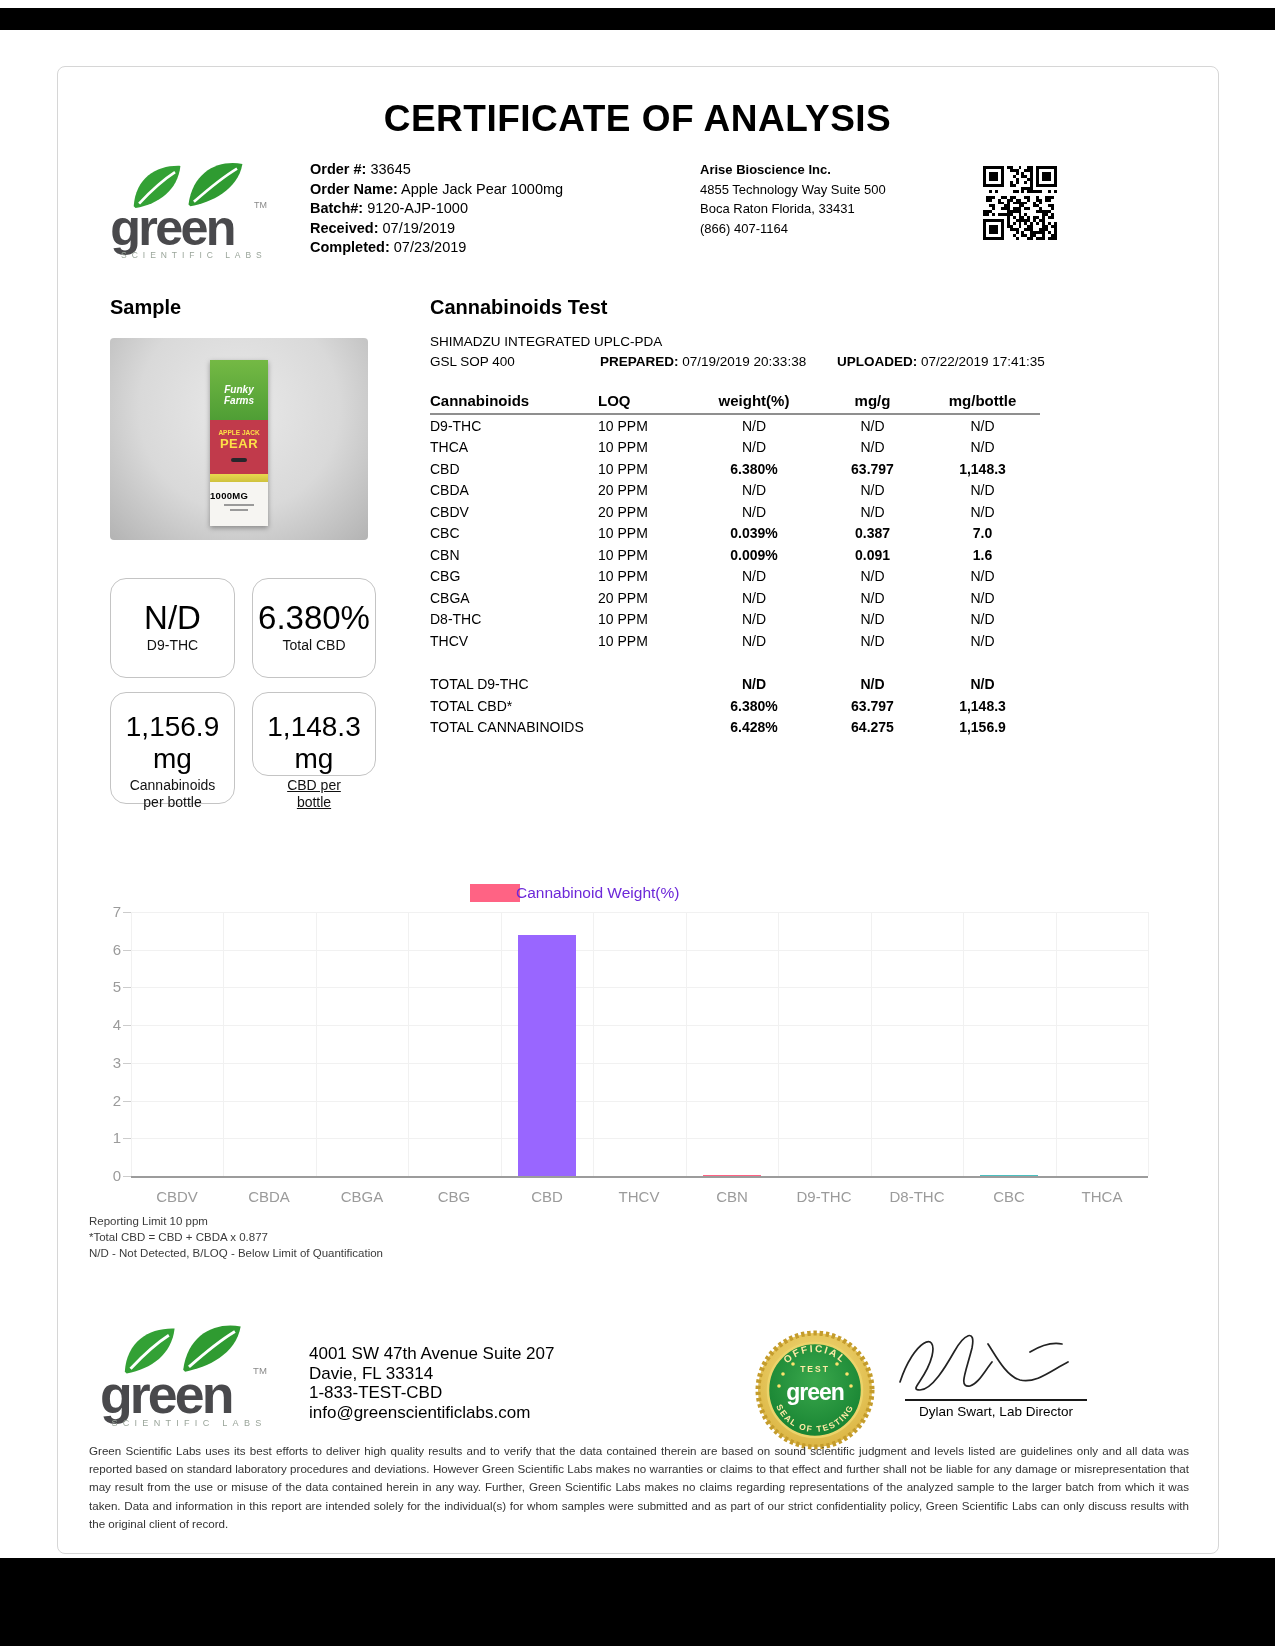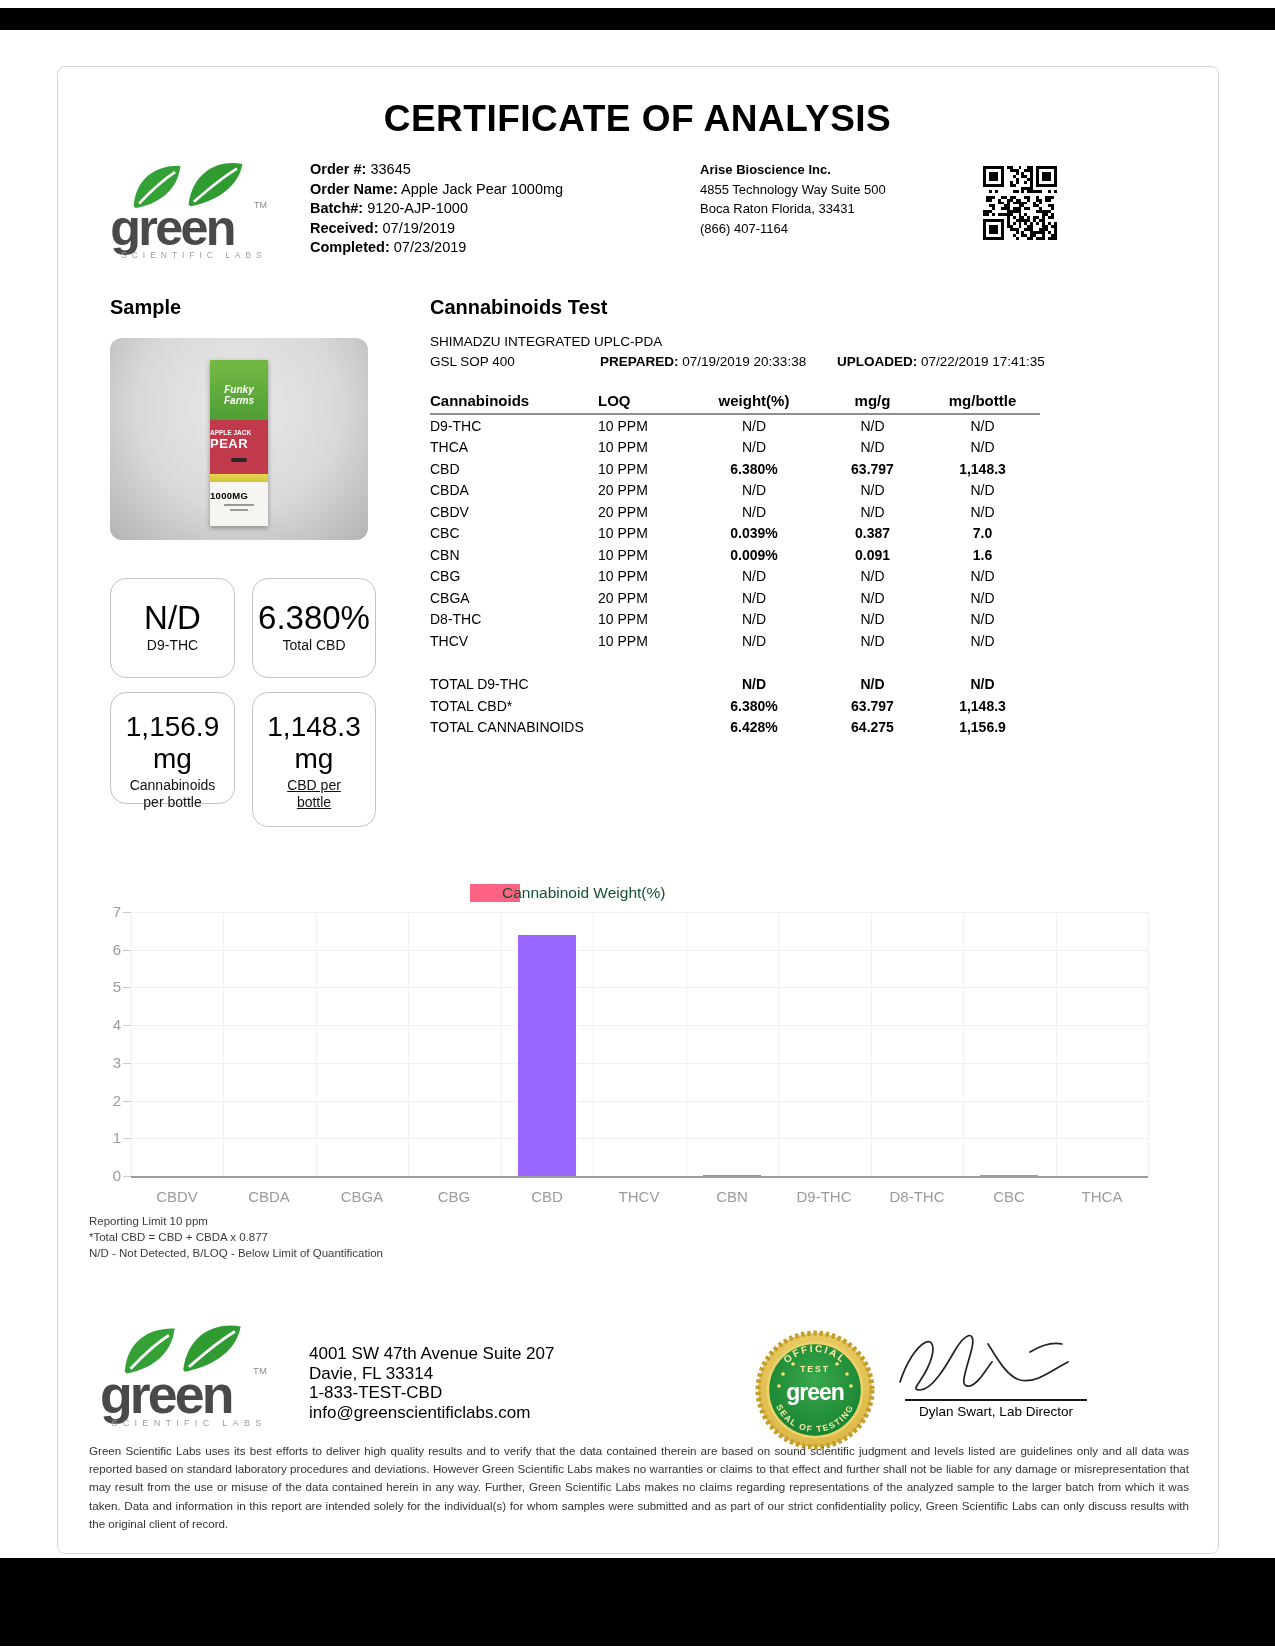--- a/index.html
+++ b/index.html
@@ -14,53 +14,53 @@
   .order-block{left:310px;top:160px;width:290px;font-size:14.5px;line-height:19.5px;}
   .client-block{left:700px;top:160px;width:300px;font-size:13px;line-height:19.5px;}
   .b{font-weight:bold;}
   
   .sec-h{font-size:20px;font-weight:bold;}
   .instrument{left:430px;top:334px;font-size:13.5px;}
   .sop-row{left:430px;top:354px;width:620px;font-size:13.5px;}
   .sop-row .prep{position:absolute;left:170px;top:0;}
   .sop-row .upl{position:absolute;left:407px;top:0;}
   
-  .photo{left:110px;top:338px;width:258px;height:202px;border-radius:12px;
+  .photo{left:110px;top:338px;width:258px;height:202px;border-radius:4px;
          background:radial-gradient(ellipse at 50% 35%, #e9e9e9 0%, #d9d9d9 55%, #b3b3b3 100%);}
   .pbox{position:absolute;left:100px;top:22px;width:58px;height:166px;box-shadow:0 2px 5px rgba(0,0,0,.35);}
   .pbox .grn{height:60px;background:linear-gradient(#74b944,#4f9e35);color:#fff;text-align:center;
              font-style:italic;font-weight:bold;font-size:10px;line-height:11px;padding-top:24px;box-sizing:border-box;}
-  .pbox .red{height:54px;background:#c13a4b;text-align:left;color:#ffffff;}
+  .pbox .red{height:54px;background:#c13a4b;text-align:center;color:#fde047;}
   .pbox .red .fl1{font-size:6.5px;font-weight:bold;padding-top:9px;}
   .pbox .red .fl2{font-size:13px;font-weight:bold;letter-spacing:.5px;}
   .pbox .red .dash{width:16px;height:4px;background:#27262b;margin:7px auto 0;border-radius:2px;}
   .pbox .ylw{height:8px;background:linear-gradient(#e9d84f,#cfc23d);}
   .pbox .wht{height:44px;background:#f6f5f2;text-align:left;}
   .pbox .wht .mg{font-size:9.5px;font-weight:bold;padding-top:8px;letter-spacing:.3px;}
   .pbox .wht .tiny{width:30px;height:2px;background:#9a9a9a;margin:3px auto 0;}
   
   .stat{border:1.5px solid #c4c4c4;border-radius:16px;text-align:center;box-sizing:border-box;}
   .stat .v{font-weight:normal;}
   .stat .l{font-size:14px;line-height:17px;color:#111;}
   .s1{left:110px;top:578px;width:125px;height:100px;}
   .s2{left:252px;top:578px;width:124px;height:100px;}
   .s3{left:110px;top:692px;width:125px;height:112px;}
-  .s4{left:252px;top:692px;width:124px;height:135px;}
+  .s4{left:252px;top:692px;width:124px;height:84px;}
   .s1 .v,.s2 .v{font-size:33px;margin-top:20px;}
   .s3 .v,.s4 .v{font-size:28px;margin-top:18px;}
   .note{left:110px;top:810px;width:282px;font-size:13px;line-height:16.5px;}
   
   .ctable{left:430px;top:390px;width:610px;border-collapse:collapse;font-size:14px;}
   .ctable th{font-size:15px;font-weight:bold;text-align:left;border-bottom:2px solid #8f8f8f;padding:2px 0 4px;}
   .ctable th.c,.ctable td.c{text-align:center;}
   .ctable td{padding:0;height:21.5px;vertical-align:middle;}
   .ctable .spacer td{height:22px;}
   
   .legend-sw{left:470px;top:884px;width:50px;height:18px;}
-  .legend-tx{left:502px;top:884px;font-size:15.5px;color:#14532d;}
+  .legend-tx{left:516px;top:884px;font-size:15.5px;color:#6d28d9;}
   #chart-plot{left:131px;top:912px;width:1017px;height:264px;}
   .gl-h{position:absolute;left:0;width:100%;height:1px;background:#f1f1f1;}
   .gl-h.base{height:2px;background:#9c9c9c;}
   .gl-v{position:absolute;top:0;width:1px;height:100%;background:#f1f1f1;}
   .ytick{position:absolute;left:-42px;width:32px;text-align:right;font-size:15px;color:#9b9b9b;}
   .ymark{position:absolute;left:-8px;width:8px;height:1px;background:#cccccc;}
   .bar{position:absolute;}
   .xlabel{position:absolute;top:276px;text-align:center;font-size:15px;color:#9b9b9b;}
   .footnotes{left:89px;top:1214px;font-size:11.5px;line-height:15.8px;color:#3b3b3b;}
   

